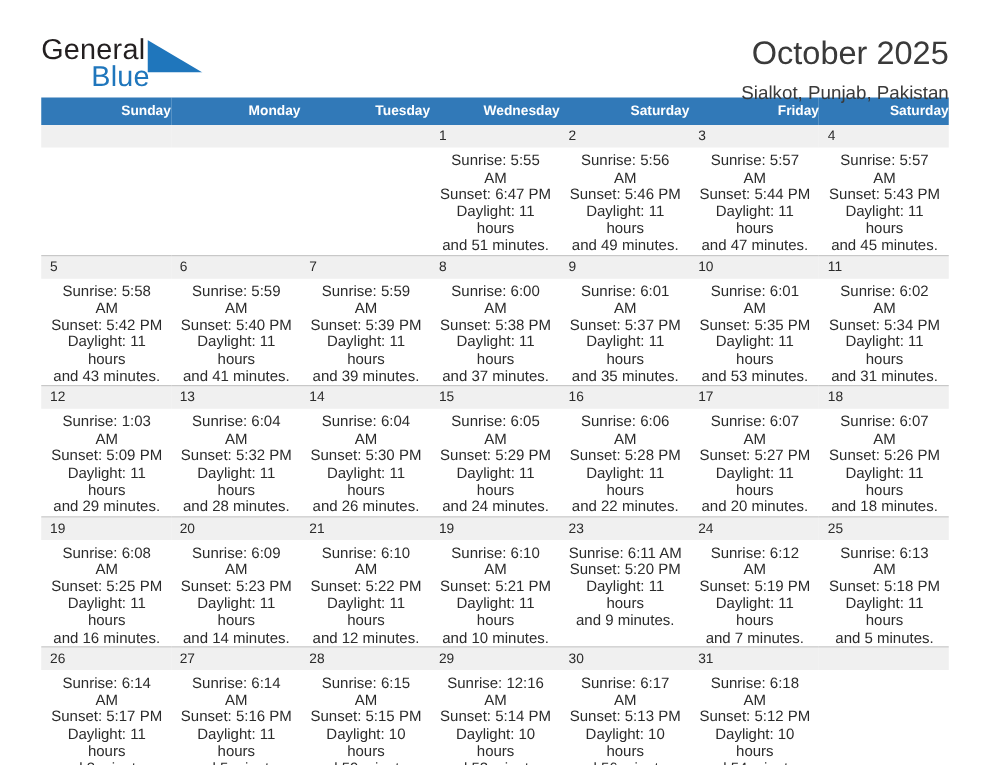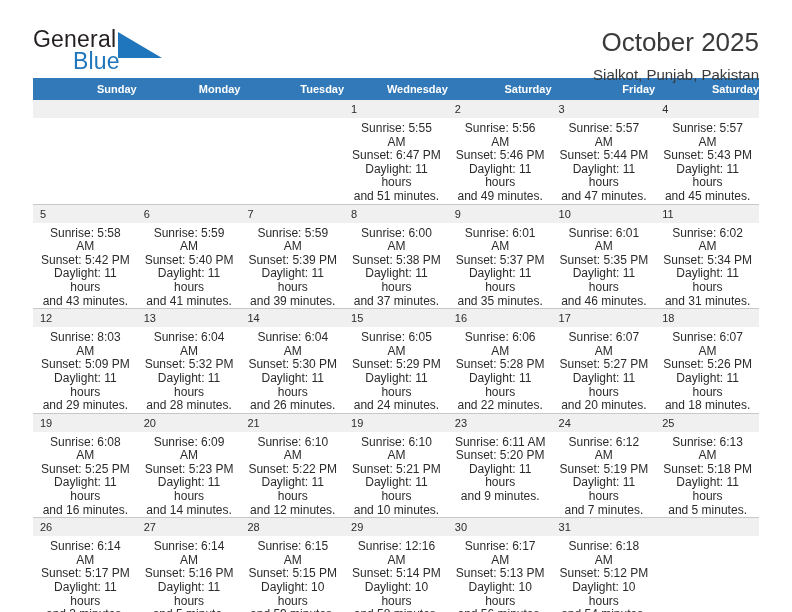--- a/index.html
+++ b/index.html
@@ -291,42 +291,42 @@
               </div>
             </div>
           </td>
           <td>
             <div class="cell-inner">
               <div class="daynum">10</div>
               <div class="cell-body">
                 <div>Sunrise: 6:01 AM</div>
                 <div>Sunset: 5:35 PM</div>
                 <div>Daylight: 11 hours</div>
-                <div>and 46 minutes.</div>
+                <div>and 53 minutes.</div>
               </div>
             </div>
           </td>
           <td>
             <div class="cell-inner">
               <div class="daynum">11</div>
               <div class="cell-body">
                 <div>Sunrise: 6:02 AM</div>
                 <div>Sunset: 5:34 PM</div>
                 <div>Daylight: 11 hours</div>
                 <div>and 31 minutes.</div>
               </div>
             </div>
           </td>
         </tr>
         <tr>
           <td>
             <div class="cell-inner">
               <div class="daynum">12</div>
               <div class="cell-body">
-                <div>Sunrise: 8:03 AM</div>
+                <div>Sunrise: 1:03 AM</div>
                 <div>Sunset: 5:09 PM</div>
                 <div>Daylight: 11 hours</div>
                 <div>and 29 minutes.</div>
               </div>
             </div>
           </td>
           <td>
             <div class="cell-inner">
               <div class="daynum">13</div>
               <div class="cell-body">

